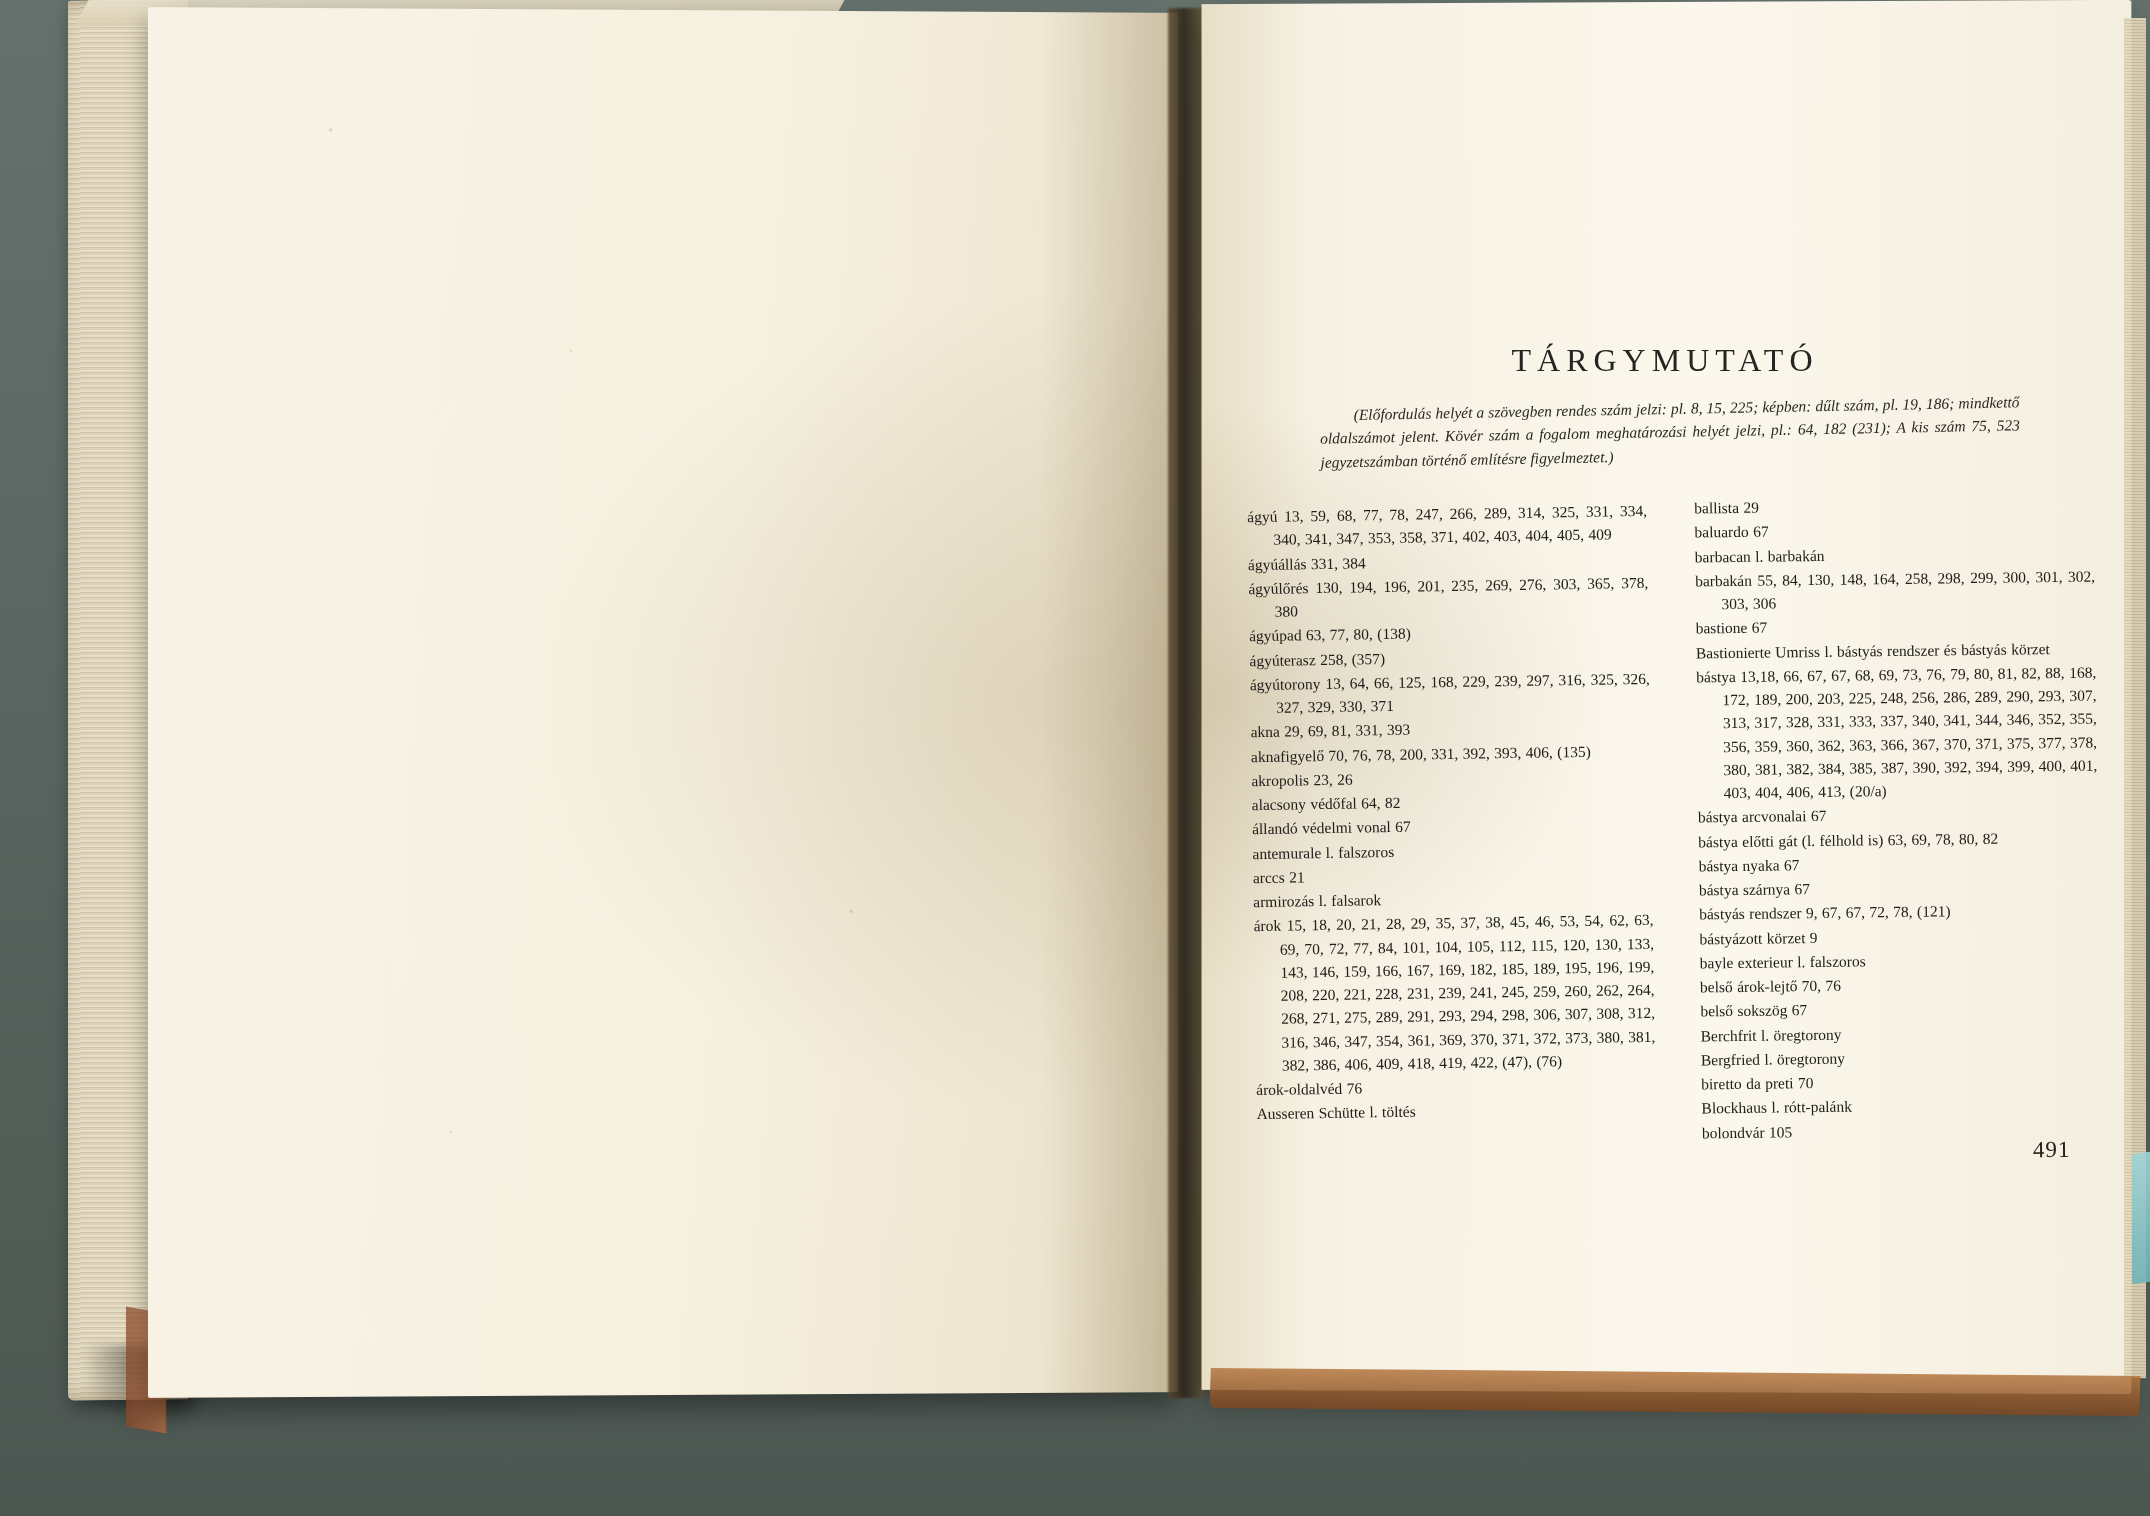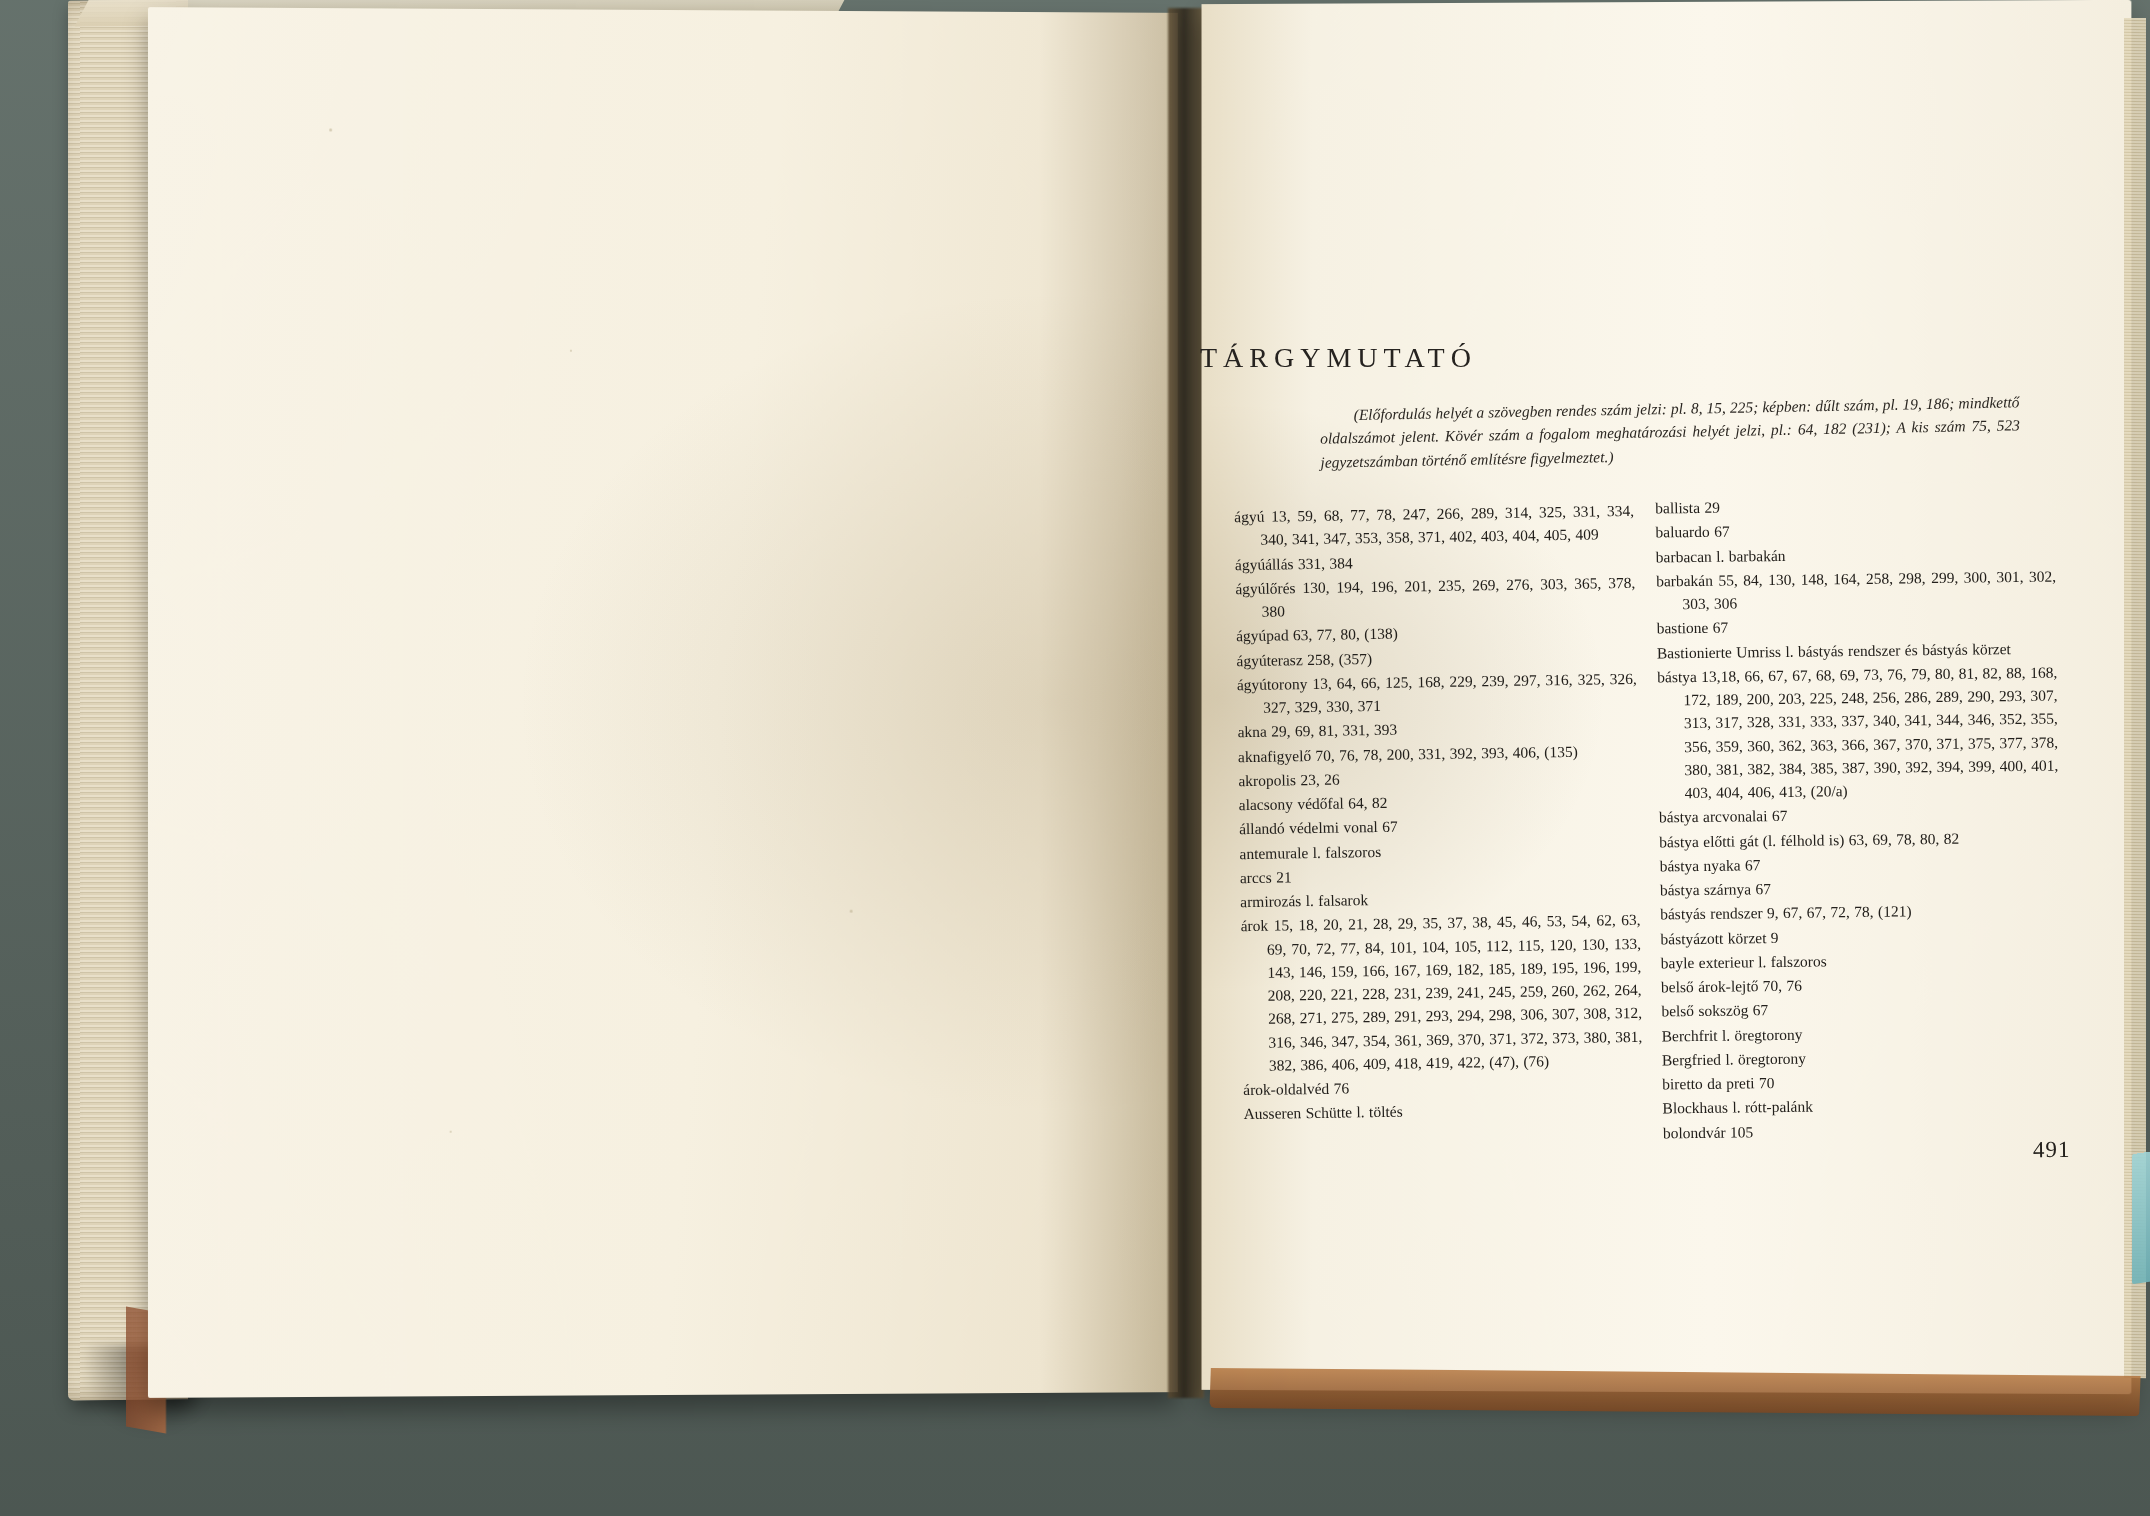--- a/index.html
+++ b/index.html
@@ -175,46 +175,47 @@
     left: 1140px;
     top: 2px;
     width: 930px;
     height: 1390px;
     color: #23201c;
   }
   .title {
     position: absolute;
     left: 0; right: 0;
     top: 340px;
-    font-size: 28px;
+    text-align: center;
+    font-size: 32px;
     letter-spacing: 6px;
     font-family: "Liberation Serif", serif;
     color: #262320;
   }
   .preface {
     position: absolute;
     left: 120px;
     top: 395px;
     width: 700px;
     font-style: italic;
     font-size: 15.5px;
     line-height: 1.5;
     text-align: justify;
     color: #2b2722;
     transform: rotate(-1.1deg);
   }
   .preface .indent { display: inline-block; width: 34px; }
 
   .columns {
     position: absolute;
-    left: 39px;
+    left: 52px;
     top: 500px;
     width: 850px;
     display: flex;
-    gap: 20px;
+    gap: 46px;
   }
   .col {
     width: 400px;
     font-size: 15.5px;
     line-height: 1.5;
   }
   .col-left  { transform: rotate(-0.9deg); }
   .col-right { transform: rotate(-0.7deg); margin-top: -8px; }
 
   .entry {

